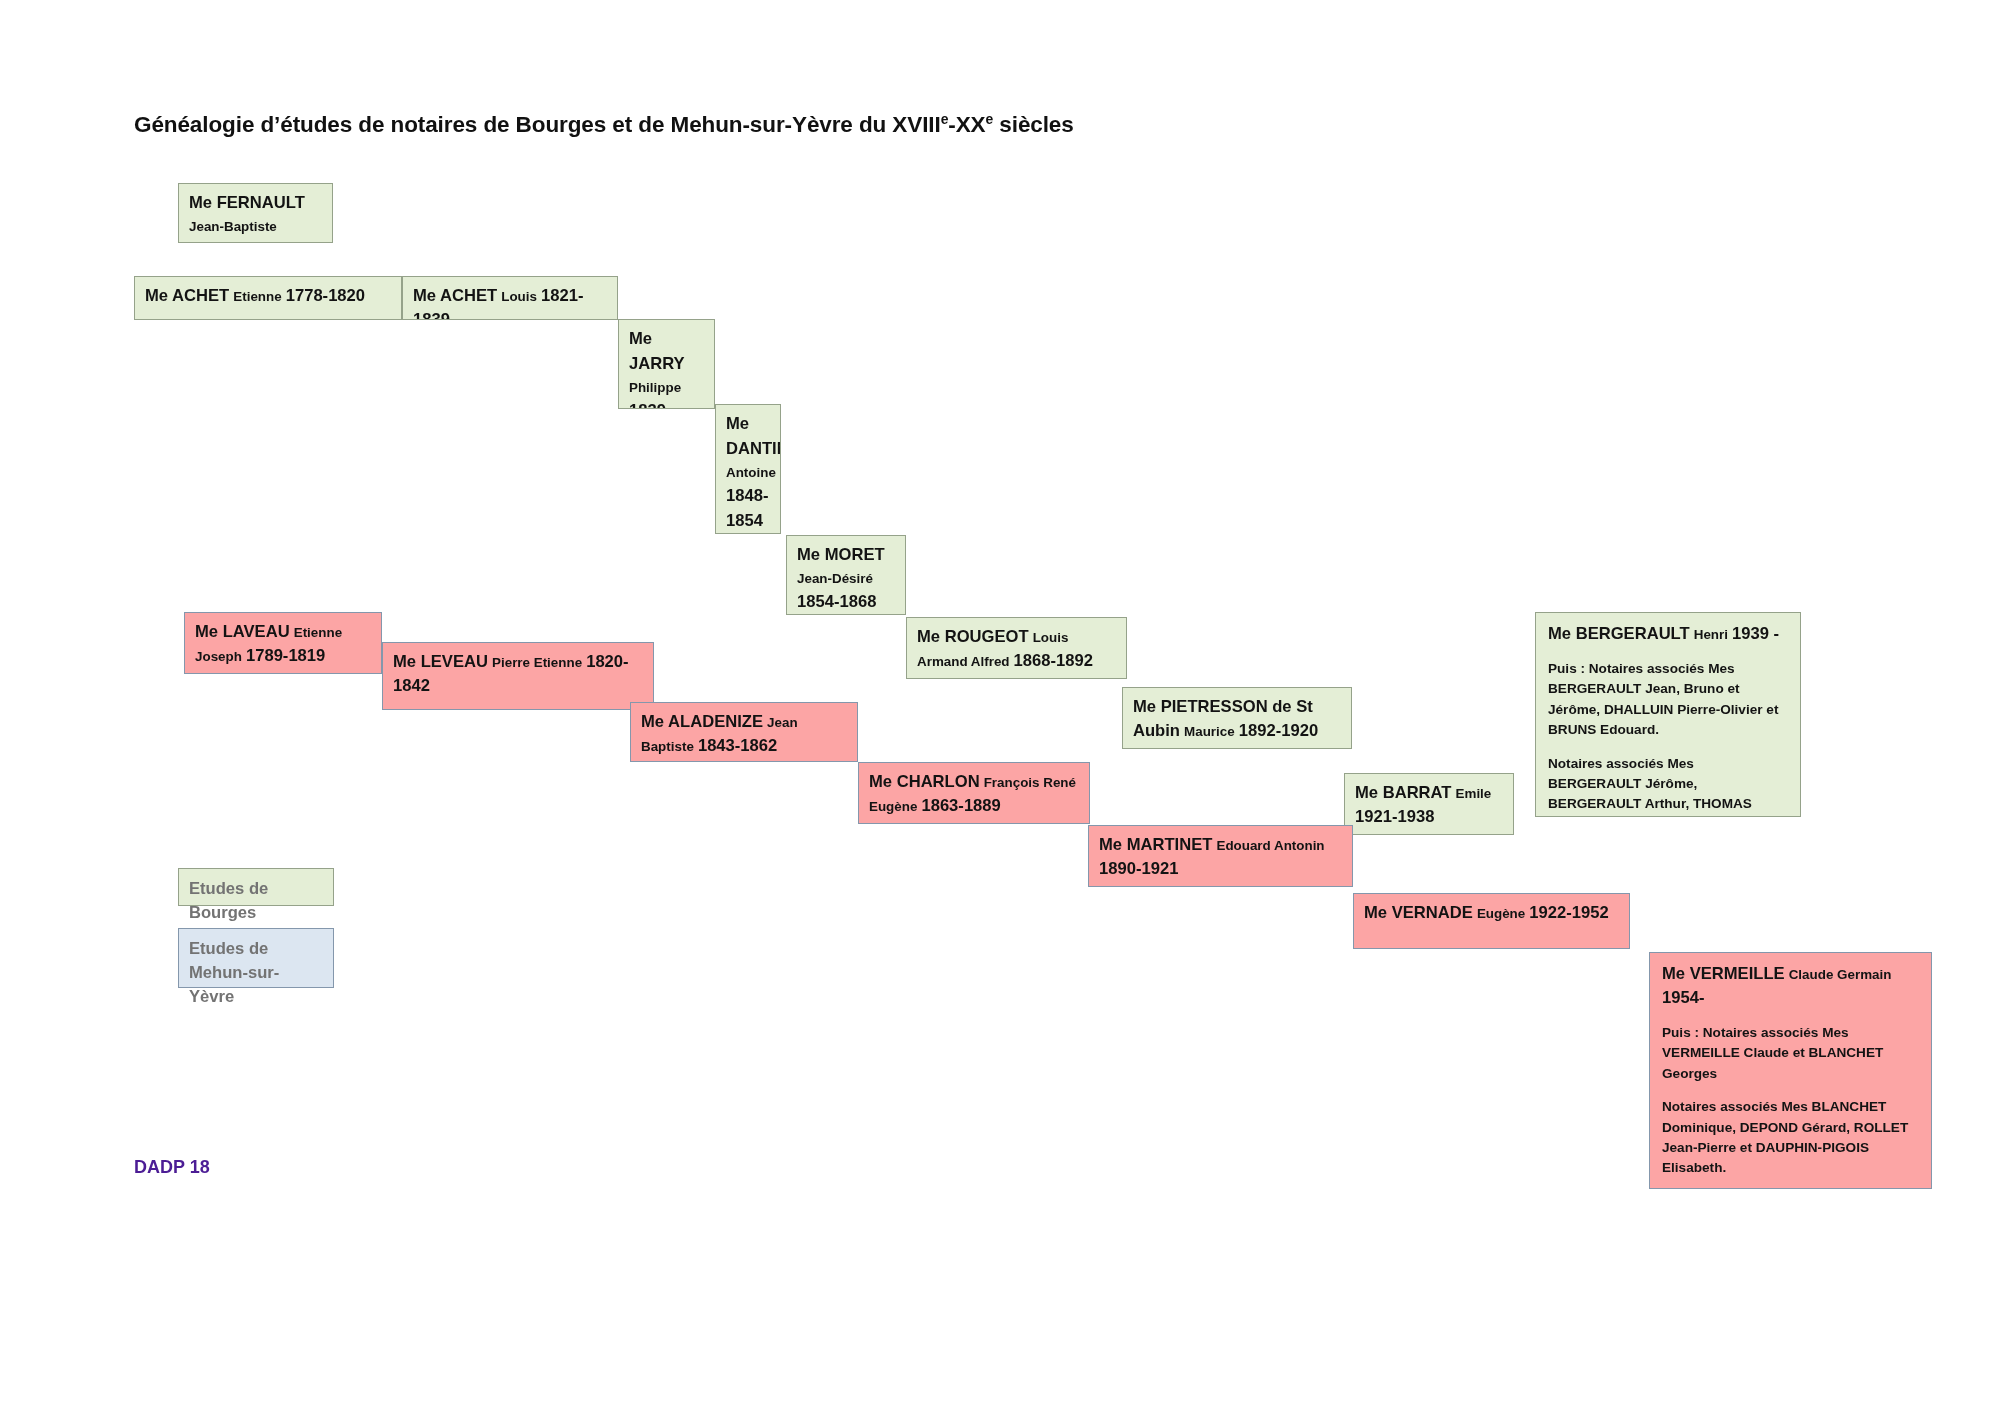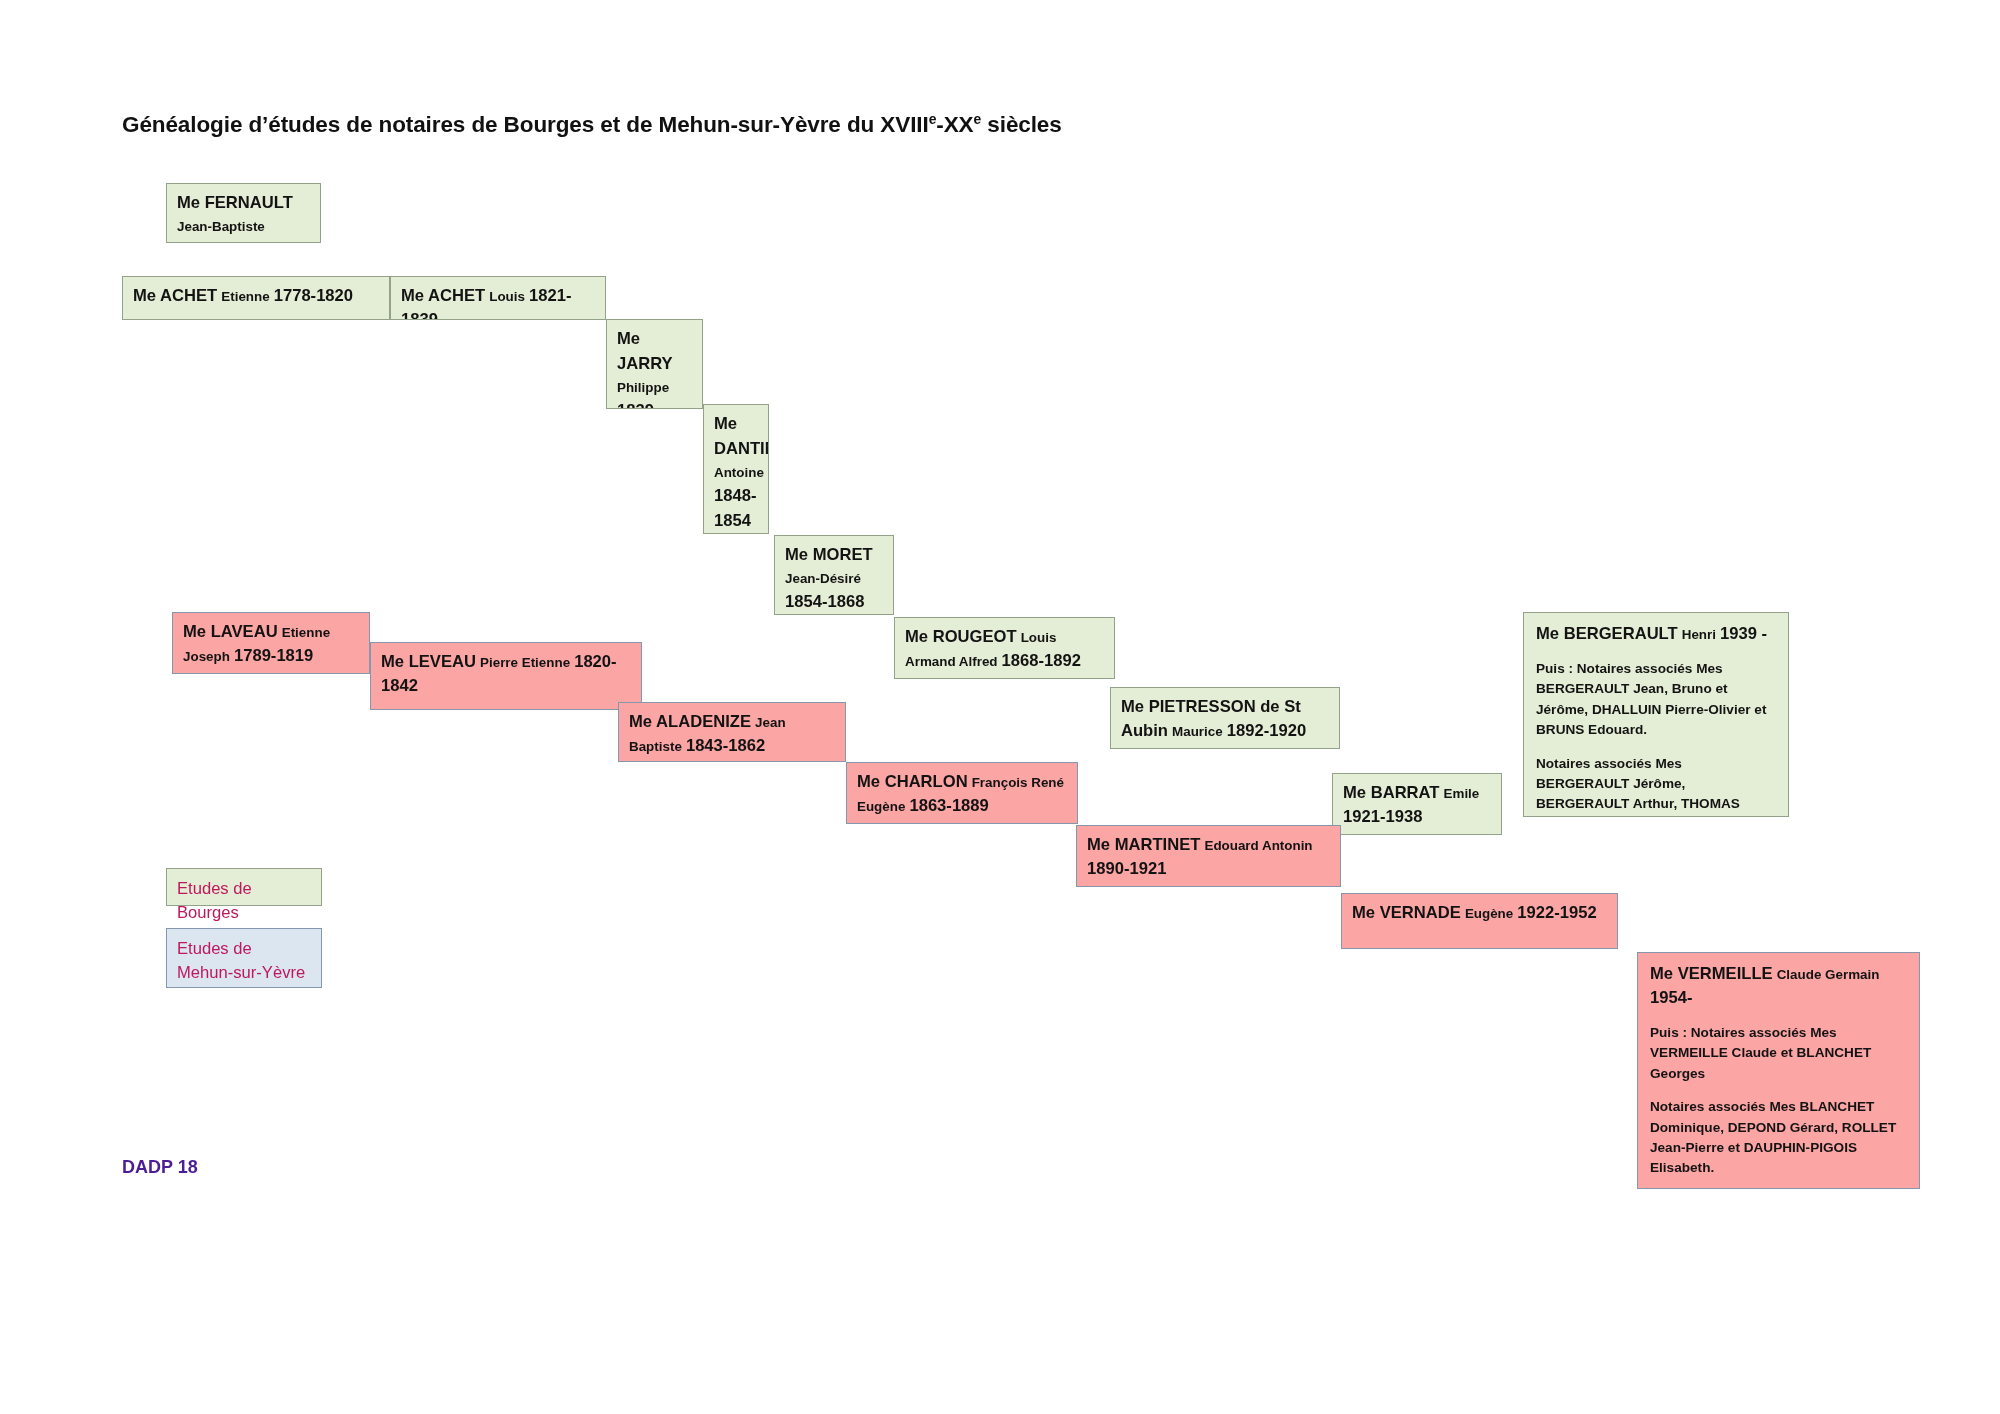--- a/index.html
+++ b/index.html
@@ -9,21 +9,21 @@
   }
   body {
     width: 2000px;
     height: 1414px;
     position: relative;
     font-family: "Liberation Sans", sans-serif;
     overflow: hidden;
   }
   #canvas {
     position: absolute;
-    left: 4px; top: 0;
+    left: 16px; top: 0;
     width: 1726px;
     height: 1414px;
   }
   #page-title {
     position: absolute;
     left: 118px;
     top: 112px;
     font-size: 22.5px;
     font-weight: bold;
     color: #111111;
@@ -91,22 +91,22 @@
   }
   .node.narrow {
     line-height: 1.5;
   }
   .legend-node {
     position: absolute;
     box-sizing: border-box;
     border: 1.6px solid #9a9a9a;
     padding: 8px 10px;
     font-size: 16.6px;
-    font-weight: normal;
-    color: #be185d;
+    font-weight: bold;
+    color: #737373;
     line-height: 1.45;
   }
   .legend-node.green { background: #e4eed6; border-color: #95a28a; }
   .legend-node.blue  { background: #dce6f1; border-color: #8497ac; }
 </style>
 </head>
 <body>
 
 <div id="canvas">
 

